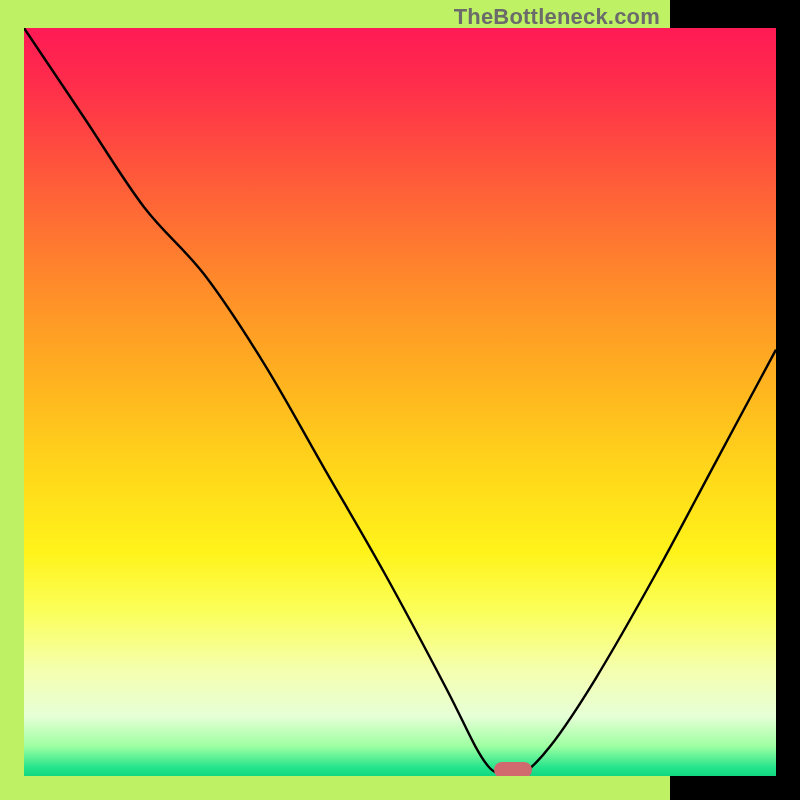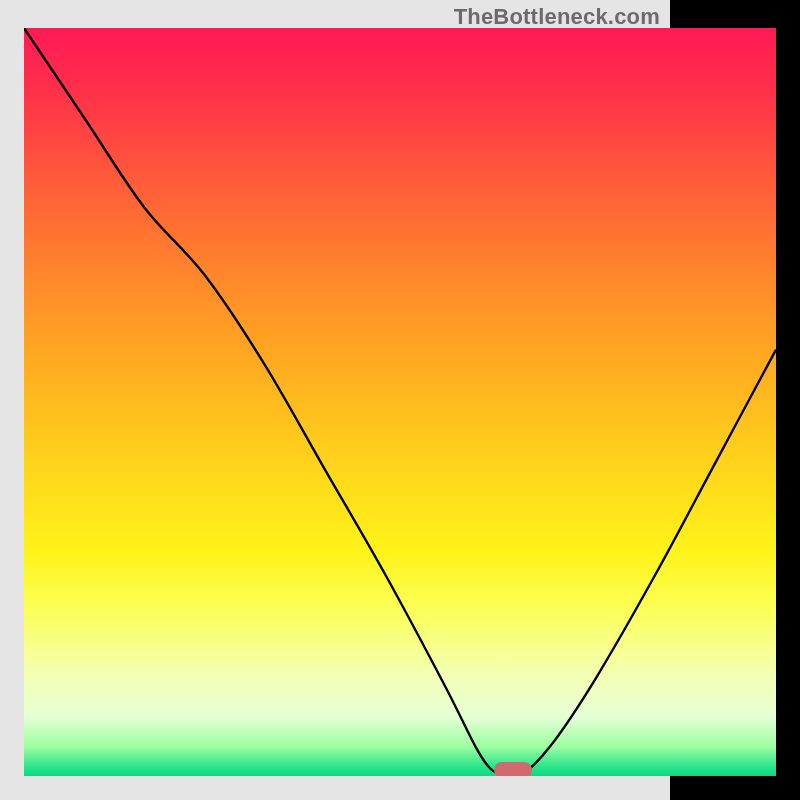--- a/index.html
+++ b/index.html
@@ -8,21 +8,21 @@
     width: 800px;
     height: 800px;
     background: #000;
     overflow: hidden;
     font-family: Arial, Helvetica, sans-serif;
   }
   .frame {
     position: relative;
     width: 670px;
     height: 800px;
-    background: #e5e5e5;
+    background: #bef264;
   }
   .watermark {
     position: absolute;
     top: 4px;
     right: 10px;
     font-size: 22px;
     font-weight: bold;
     color: #6b6b6b;
     letter-spacing: 0.2px;
     z-index: 5;

